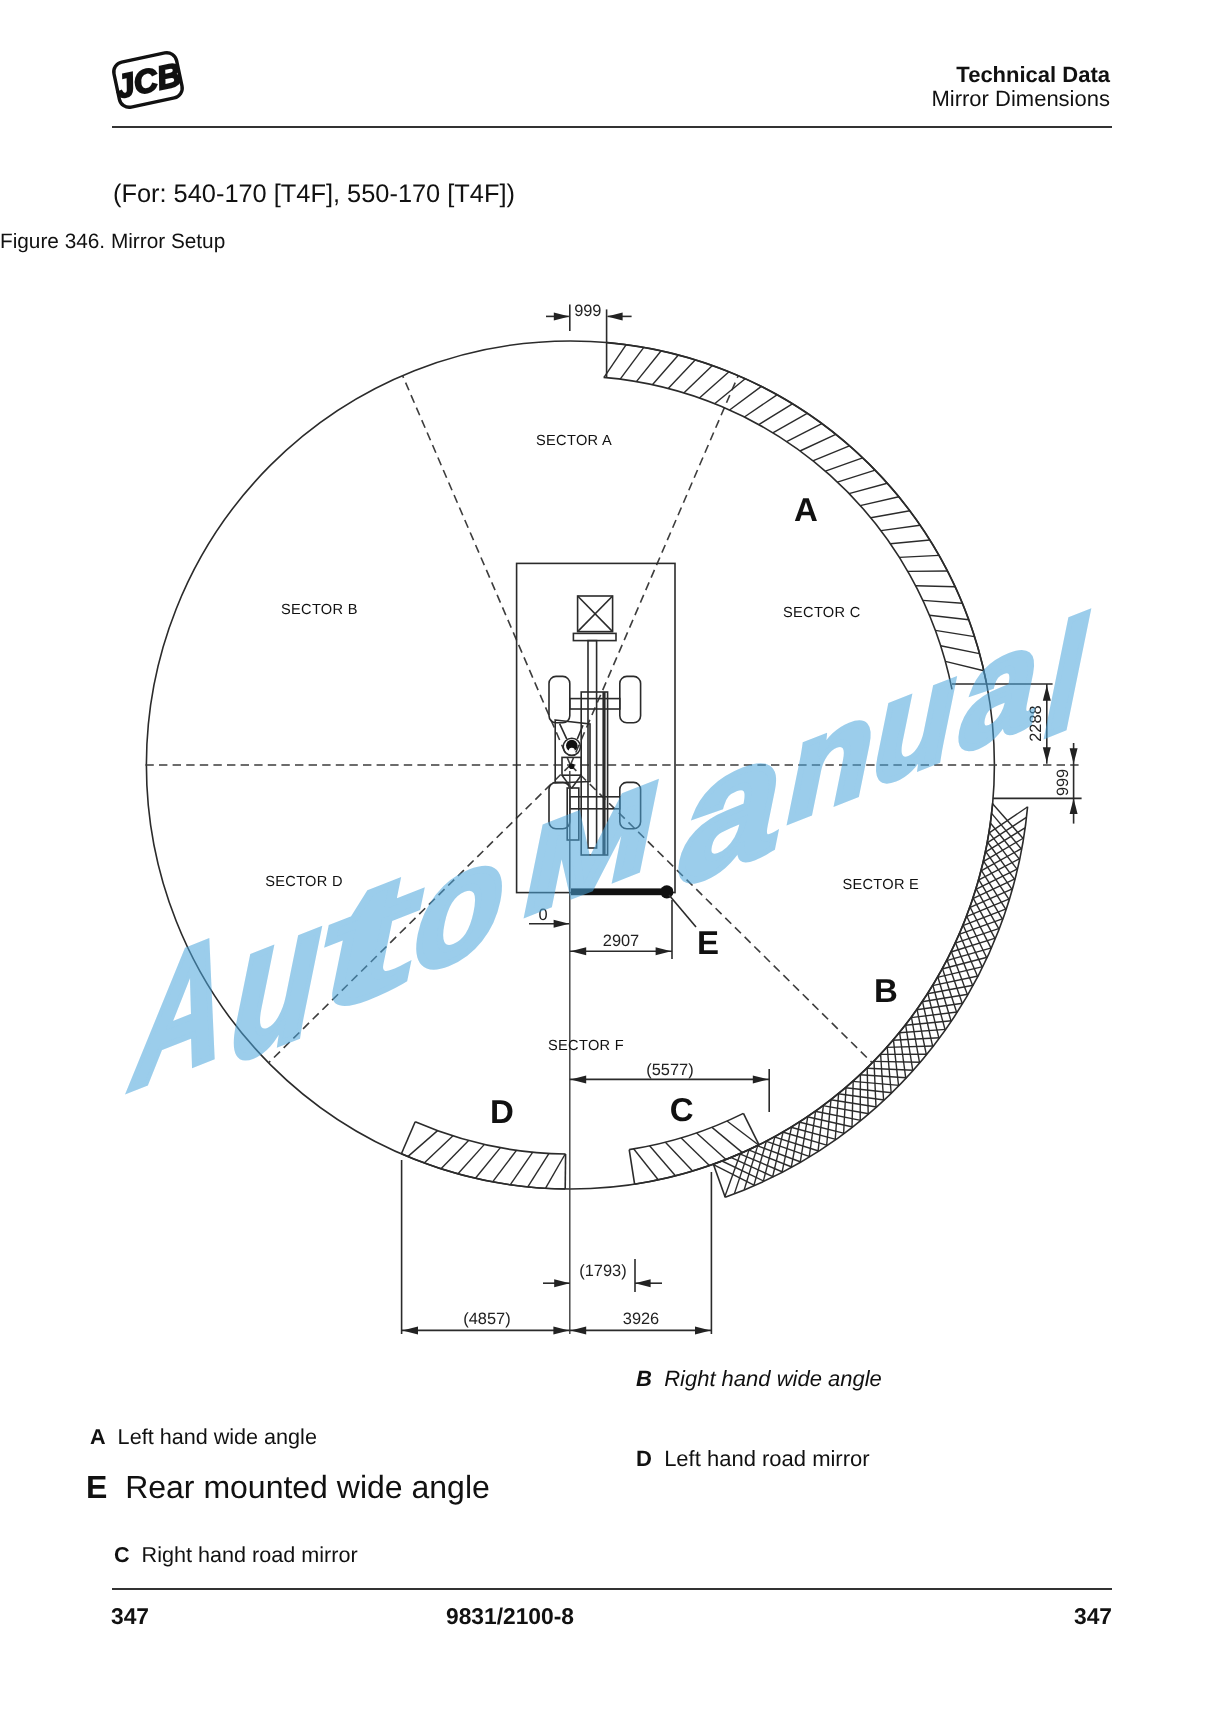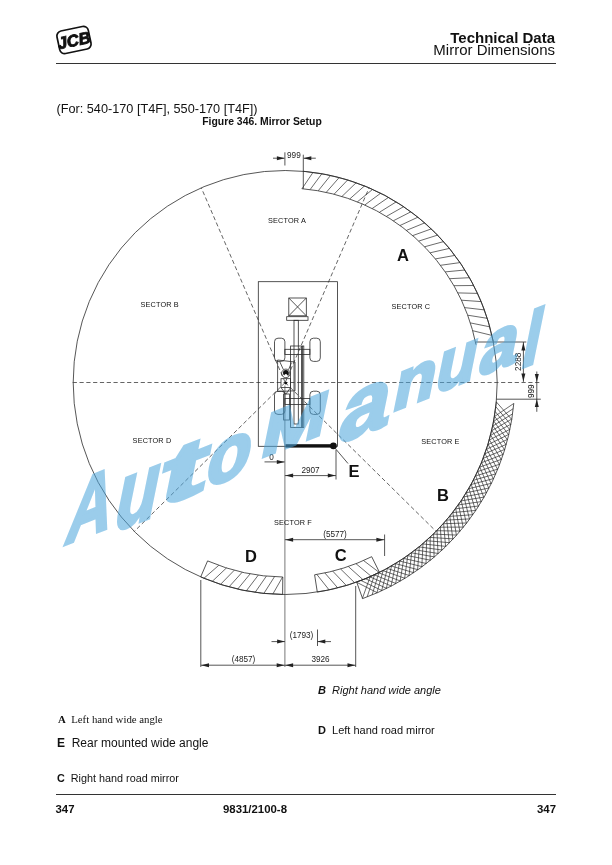--- a/index.html
+++ b/index.html
@@ -22,30 +22,30 @@
 
 <div class="abs" style="left:55px;top:24px;width:40px;height:34px;">
 <svg width="40" height="34" viewBox="0 0 40 34">
 <g transform="translate(19 16) rotate(-12)">
 <rect x="-16" y="-11.5" width="32" height="23" rx="5" fill="#fff" stroke="#111" stroke-width="1.7"></rect>
 <text x="0" y="6" text-anchor="middle" font-size="16.5" font-weight="bold" font-style="italic" fill="#111" stroke="#111" stroke-width="0.9">JCB</text>
 </g>
 </svg>
 </div>
 
-<div class="abs" style="right:57px;top:31.8px;text-align:right;font-size:15px;line-height:12.6px;">
+<div class="abs" style="right:57px;top:31.8px;text-align:right;font-size:11px;line-height:12.6px;">
 <div style="font-weight:bold;">Technical Data</div>
 <div>Mirror Dimensions</div>
 </div>
 
 <div class="abs" style="left:56px;top:63.4px;width:500px;height:0;border-top:1px solid #333;"></div>
 
-<div class="abs" style="left:56.5px;top:90px;font-size:12.7px;margin-top:12px;">(For: 540-170 [T4F], 550-170 [T4F])</div>
-
-<div class="abs" style="left:0;top:115.5px;width:524px;text-align:center;font-size:10.4px;font-weight:bold;">Figure 346. Mirror Setup</div>
+<div class="abs" style="left:56.5px;top:90px;font-size:12.7px;">(For: 540-170 [T4F], 550-170 [T4F])</div>
+
+<div class="abs" style="left:0;top:115.5px;width:524px;font-size:10.4px;font-weight:normal;">Figure 346. Mirror Setup</div>
 
 <svg class="abs" style="left:0;top:0;" width="612" height="865" viewBox="0 0 612 865">
 
 <circle class="ln" cx="285.2" cy="382.5" r="212.0" fill="none"></circle>
 
 <g>
 <line class="dsh" x1="72.7" y1="382.5" x2="540.8" y2="382.5"></line>
 <line class="dsh" x1="285.2" y1="382.5" x2="201.3" y2="187.8"></line>
 <line class="dsh" x1="285.2" y1="382.5" x2="369.1" y2="187.8"></line>
 <line class="dsh" x1="285.2" y1="382.5" x2="436.1" y2="531.4"></line>
@@ -376,29 +376,29 @@
       <text x="150.5" y="-1" font-size="70" textLength="47" lengthAdjust="spacingAndGlyphs">o</text>
       <text x="208.5" y="-9" font-size="54" textLength="69" lengthAdjust="spacingAndGlyphs">M</text>
       <text x="295.0" y="6" font-size="78" textLength="53" lengthAdjust="spacingAndGlyphs">a</text>
       <text x="351.0" y="-4" font-size="62" textLength="45" lengthAdjust="spacingAndGlyphs">n</text>
       <text x="396.5" y="-5" font-size="65" textLength="43" lengthAdjust="spacingAndGlyphs">u</text>
       <text x="443.5" y="-5" font-size="66" textLength="40" lengthAdjust="spacingAndGlyphs">a</text>
       <text x="491.0" y="3" font-size="68">l</text>
     </g>
 </svg>
 
-<div class="abs" style="left:58px;top:712.5px;font-size:10.8px;font-family:Liberation Serif, serif;"><b>A</b>&nbsp;&nbsp;Left hand wide angle</div>
+<div class="abs" style="left:45px;top:712.5px;font-size:10.8px;"><b>A</b>&nbsp;&nbsp;Left hand wide angle</div>
 
 <div class="abs" style="left:318px;top:684px;font-size:11px;font-style:italic;"><b>B</b>&nbsp;&nbsp;Right hand wide angle</div>
 
 <div class="abs" style="left:57px;top:724.3px;font-size:10.8px;margin-top:48px;"><b>C</b>&nbsp;&nbsp;Right hand road mirror</div>
 
 <div class="abs" style="left:318px;top:724.3px;font-size:11px;"><b>D</b>&nbsp;&nbsp;Left hand road mirror</div>
 
-<div class="abs" style="left:57px;top:736.1px;font-size:12px;"><b>E</b>&nbsp;&nbsp;Rear mounted wide angle</div>
+<div class="abs" style="left:43px;top:736.1px;font-size:16px;"><b>E</b>&nbsp;&nbsp;Rear mounted wide angle</div>
 
 <div class="abs" style="left:56px;top:794px;width:500px;height:0;border-top:0.8px solid #333;"></div>
 
 <div class="abs" style="left:55.5px;top:802.6px;font-size:11.4px;font-weight:bold;">347</div>
 
 <div class="abs" style="left:0;top:802.6px;width:510px;text-align:center;font-size:11.4px;font-weight:bold;">9831/2100-8</div>
 
 <div class="abs" style="right:56px;top:802.6px;font-size:11.4px;font-weight:bold;">347</div>
 
 </body></html>

